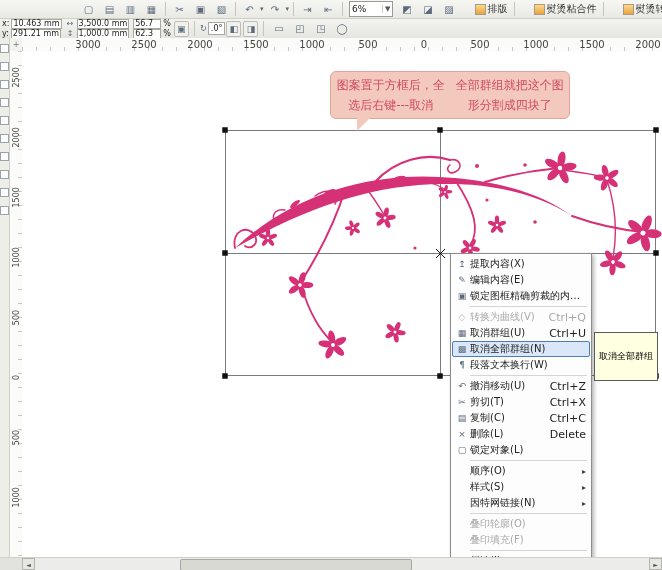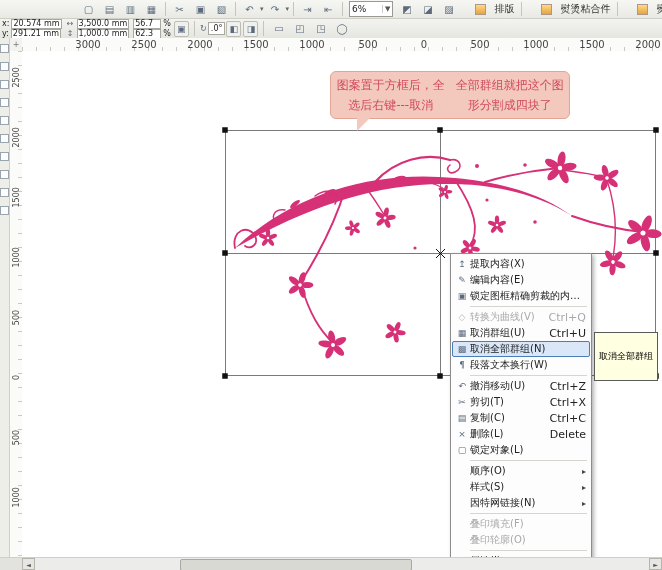--- a/index.html
+++ b/index.html
@@ -12,21 +12,21 @@
     background:linear-gradient(#f6f6f3,#e9e9e4);border-bottom:1px solid #cfcfc8;
     display:flex;align-items:center;padding-left:78px;box-sizing:border-box;}
   .tbicon{width:17px;height:15px;margin:0 1px;display:flex;align-items:center;justify-content:center;
     font-size:10px;color:#5b6b7d;border:1px solid transparent;border-radius:2px;}
   .caret{font-size:7px;color:#666;margin-right:1px;}
   .tsep{width:1px;height:14px;background:#c5c5bd;margin:0 3px;}
   .zoombox{display:flex;align-items:center;height:14px;background:#fff;border:1px solid #9a9a92;
     margin:0 3px;padding:0 2px;}
   .zoombox .zval{font-size:9px;color:#222;width:30px;}
   .zoombox .zarrow{font-size:7px;color:#555;border-left:1px solid #ccc;padding-left:2px;}
-  .tbtext{display:flex;align-items:center;gap:8px;font-size:10px;color:#333;margin:0 4px;white-space:nowrap;padding-left:12px;}
+  .tbtext{display:flex;align-items:center;gap:1px;font-size:10px;color:#333;margin:0 4px;white-space:nowrap;padding-left:12px;}
   .tbtext .chip{width:9px;height:9px;border:1px solid #a98;background:linear-gradient(#ffd98a,#e8a33d);}
   .toolbar1 .right{margin-left:auto;display:flex;align-items:center;padding-right:2px;}
 
   
   .propbar{position:absolute;left:0;top:19px;width:662px;height:19px;
     background:linear-gradient(#f3f3ef,#e6e6e1);border-bottom:1px solid #cfcfc8;
     display:flex;align-items:center;font-size:8px;color:#222;}
   .pgroup{display:flex;flex-direction:column;justify-content:center;line-height:9px;margin:0 2px;white-space:nowrap;}
   .prow{display:flex;align-items:center;gap:2px;}
   .pico{color:#5b6b7d;font-size:8px;width:9px;text-align:center;}
@@ -143,21 +143,21 @@
           <span class="chip"></span>
           <span>熨烫转换</span>
         </span>
       </span>
   </div>
 
   <div class="propbar">
     <div class="pgroup">
       <div class="prow">
           <span>x:</span>
-        <span class="pval">20.574 mm</span>
+        <span class="pval">10.463 mm</span>
         </div>
       <div class="prow">
           <span>y:</span>
         <span class="pval">291.21 mm</span>
         </div>
     </div>
     <div class="pgroup">
       <div class="prow">
           <span class="pico">↔</span>
         <span class="pval">3,500.0 mm</span>
@@ -389,25 +389,25 @@
           <span class="marrow">▸</span>
         </div>
         <div class="mitem">
           <span class="micon"></span>
           <span class="mlabel">因特网链接(N)</span>
           <span class="marrow">▸</span>
         </div>
         <div class="msep"></div>
         <div class="mitem disabled">
           <span class="micon"></span>
-          <span class="mlabel">叠印填充(F)</span>
+          <span class="mlabel">叠印轮廓(O)</span>
         </div>
         <div class="mitem disabled">
           <span class="micon"></span>
-          <span class="mlabel">叠印轮廓(O)</span>
+          <span class="mlabel">叠印填充(F)</span>
         </div>
         <div class="msep"></div>
         <div class="mitem">
           <span class="micon">≡</span>
           <span class="mlabel">属性(I)</span>
           <span class="mshort">Alt+Enter</span>
         </div>
       </div>
 
     <div class="tip">取消全部群组</div>

